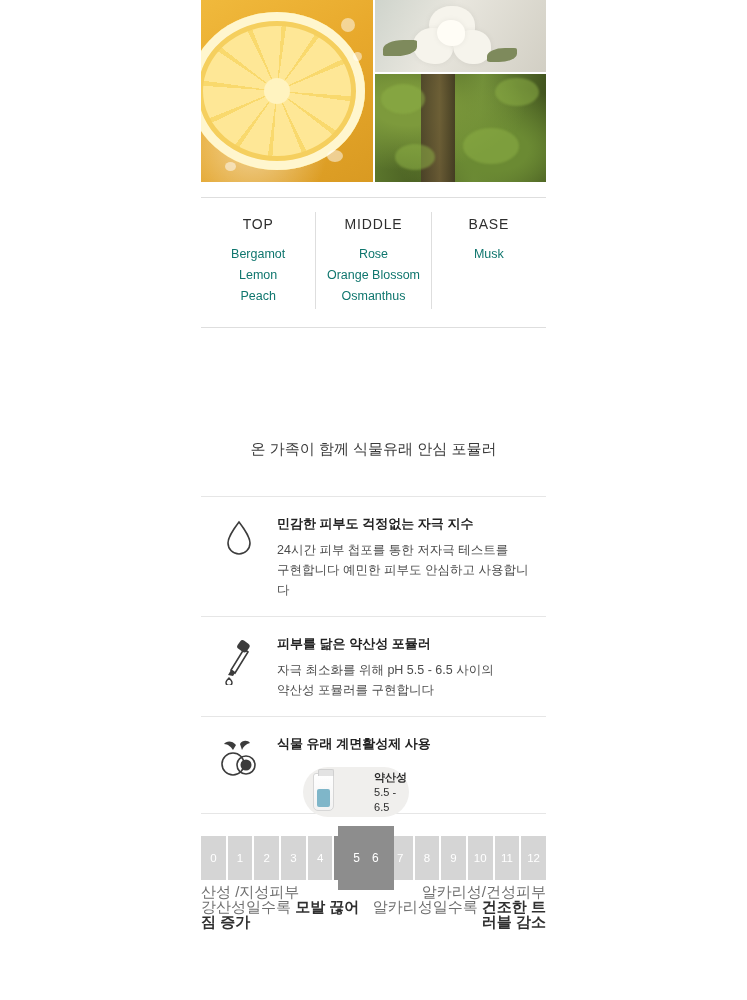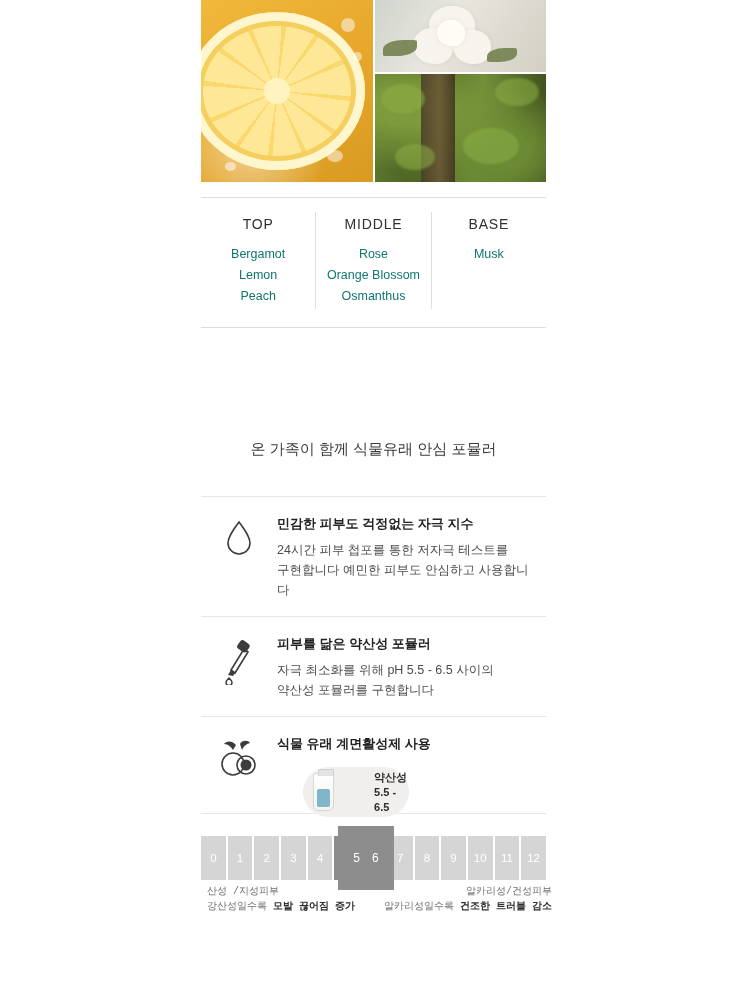--- a/index.html
+++ b/index.html
@@ -282,21 +282,20 @@
     line-height: 15px;
   }
   .ph-label .l1 {
     font-size: 11px;
     color: #2d2d2d;
     font-weight: 700;
   }
   .ph-label .l2 {
     font-size: 11px;
     color: #2d2d2d;
-    font-weight: bold;
   }
 
   
   .scale {
     position: absolute;
     left: 201px;
     top: 836px;
     width: 345px;
     height: 44px;
     display: flex;
@@ -323,29 +322,28 @@
     background: #8d8d8d;
     display: flex;
     align-items: center;
     justify-content: center;
     gap: 12px;
     font-size: 12px;
     color: #fff;
   }
   .scale-captions {
     position: absolute;
-    left: 207px;
+    left: 201px;
     top: 884px;
     width: 345px;
     display: flex;
     justify-content: space-between;
-    font-size: 10px;
+    font-size: 15px;
     line-height: 15px;
     color: #6f6f6f;
-    font-family: Liberation Mono, monospace;
   }
   .cap-right { text-align: right; }
   .cap-strong { color: #2f2f2f; font-weight: 700; }
 </style>
 </head>
 <body>
 
 <div class="page">
 
   <div class="mosaic">

